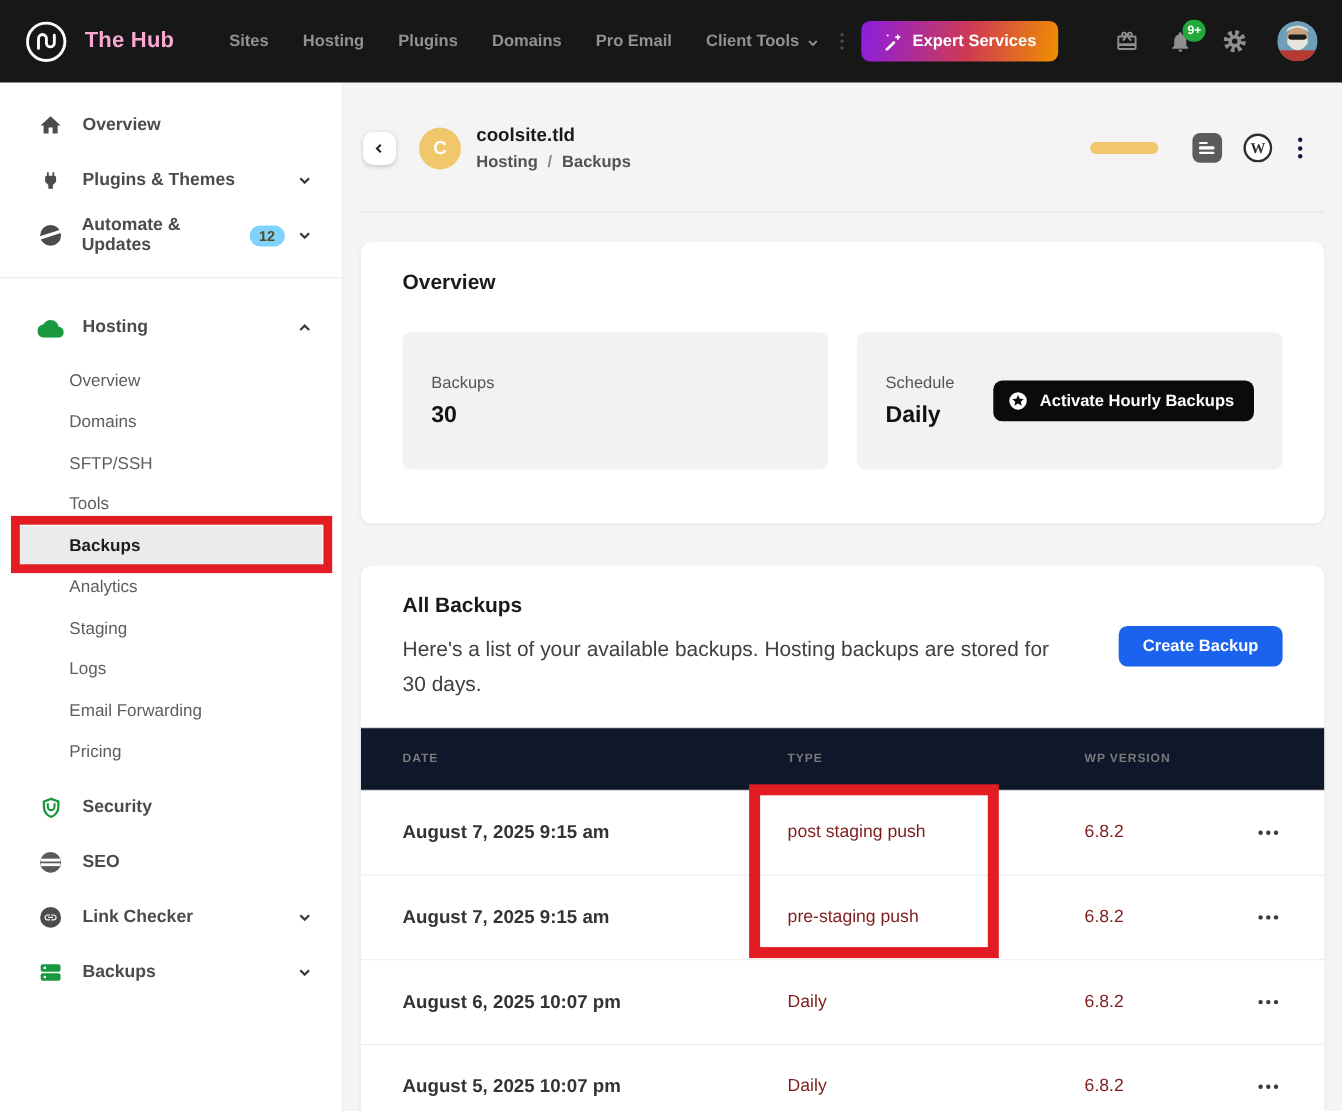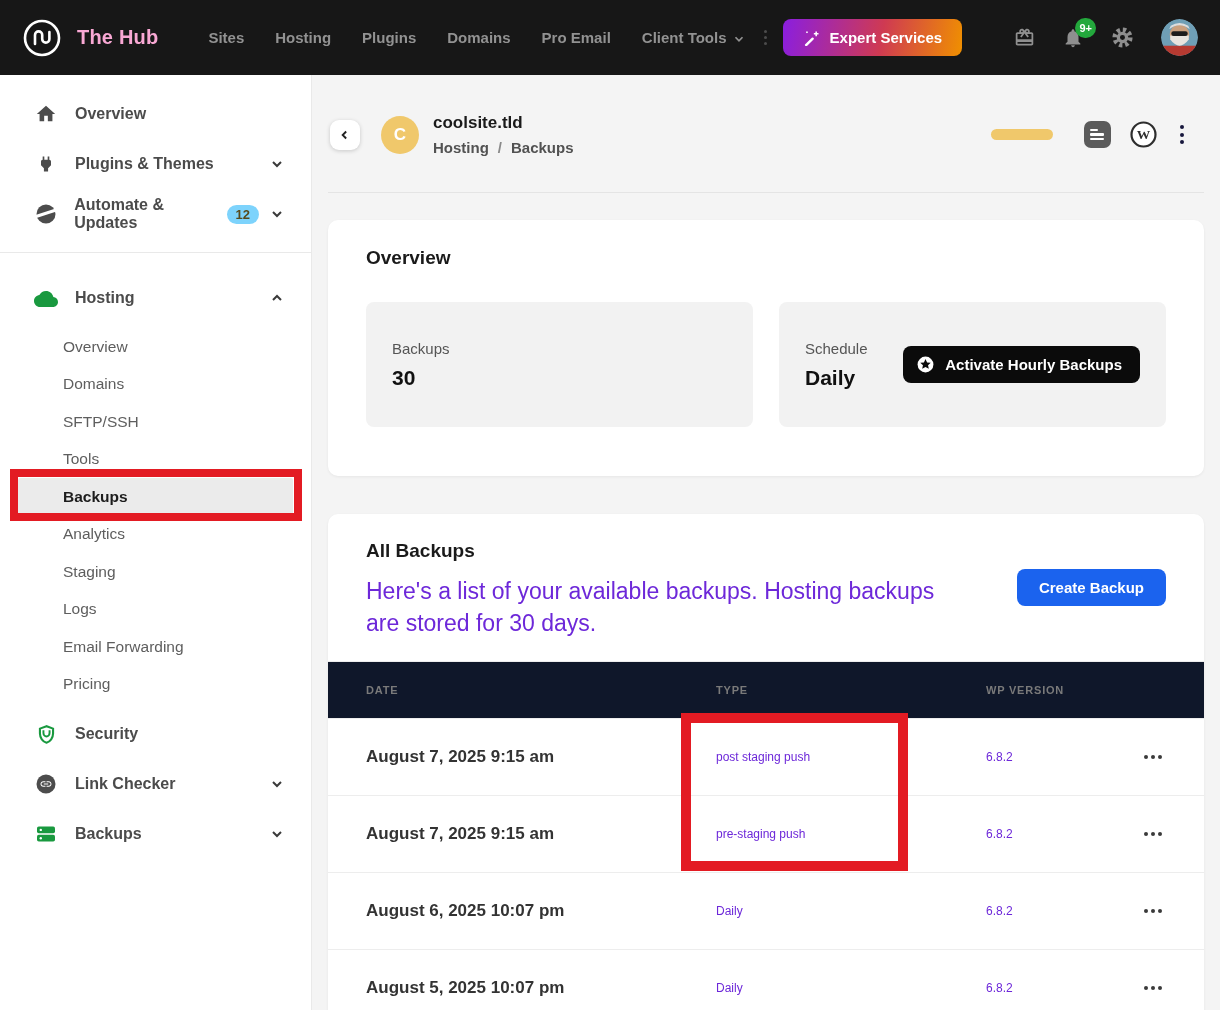--- a/index.html
+++ b/index.html
@@ -109,39 +109,39 @@
   .stat-label { font-size:15px; color:#555; }
   .stat-value { font-size:21px; font-weight:bold; color:#111; }
   .activate-btn {
     margin-left:auto; height:37px; background:#0b0b0b; color:#fff; border:none; border-radius:8px;
     padding:0 18px 0 13px; font-size:15px; font-weight:bold; font-family:inherit; cursor:pointer;
     display:flex; align-items:center; gap:10px;
   }
 
   .backups-card { margin-top:38px; height:720px; overflow:hidden; }
   .backups-head { padding:26px 38px 22px; position:relative; }
-  .backups-desc { margin-top:13px; font-size:23px; color:#6d28d9; line-height:32px; max-width:590px; }
+  .backups-desc { margin-top:13px; font-size:19px; color:#404040; line-height:32px; max-width:590px; }
   .create-btn {
     position:absolute; right:38px; top:55px; height:37px; padding:0 22px;
     background:#1b63ee; color:#fff; border:none; border-radius:8px;
     font-size:15px; font-weight:bold; font-family:inherit; cursor:pointer;
   }
   .btable { width:100%; }
   .trow {
     display:grid; grid-template-columns:350px 270px 154px 1fr;
     padding-left:38px; align-items:center;
   }
   .thead {
     height:58px; background:#0f172a;
     border-top:1px solid #ededed; border-bottom:1px solid #ededed;
   }
   .th { font-size:11px; font-weight:bold; color:#7a7a7a; letter-spacing:.8px; }
   .tbody-row { height:77px; border-bottom:1px solid #ededed; }
   .td-date { font-size:17px; font-weight:bold; color:#333; }
-  .td-type, .td-wp { font-size:12px; color:#6d28d9; }
+  .td-type, .td-wp { font-size:16px; color:#7f1d1d; }
   .row-menu { background:none; border:none; cursor:pointer; display:flex; gap:3px; padding:6px 4px; width:fit-content; }
   .row-menu i { width:4px; height:4px; border-radius:50%; background:#3a3a3a; }
 
   
   .annotation { position:absolute; border-style:solid; border-color:#e31b23; z-index:60; pointer-events:none; }
   .annotation.sidebar-box { left:10px; top:469px; width:292px; height:52px; border-width:8px; }
   .annotation.type-box { left:681px; top:713px; width:227px; height:158px; border-width:10px; }
 
   .chev-svg { display:block; }
 </style>
@@ -307,20 +307,30 @@
           <svg width="21" height="21" viewBox="0 0 24 24" fill="none" stroke="#19993f" stroke-width="2.4">
             <path d="M12 2.5 4.5 5.3v5.6c0 4.8 3.2 9.2 7.5 10.4 4.3-1.2 7.5-5.6 7.5-10.4V5.3L12 2.5z"></path>
             <path d="M8.5 7v3.2c0 2.3 1.6 4.1 3.5 4.1s3.5-1.8 3.5-4.1V7" stroke-width="2.2"></path>
           </svg>
         </span>
         <span class="lbl">Security</span>
       </div>
       <div class="side-item">
         <span class="ico">
           <svg width="22" height="22" viewBox="0 0 22 22">
+            <circle cx="11" cy="11" r="9.5" fill="#5a5a5a"></circle>
+            <rect x="2.2" y="7.6" width="17.6" height="2.6" fill="#fff"></rect>
+            <rect x="2.2" y="11.8" width="17.6" height="2.6" fill="#fff"></rect>
+          </svg>
+        </span>
+        <span class="lbl">SEO</span>
+      </div>
+      <div class="side-item">
+        <span class="ico">
+          <svg width="22" height="22" viewBox="0 0 22 22">
             <circle cx="11" cy="11" r="9.5" fill="#4c4c4c"></circle>
             <g transform="translate(4.4 4.4) scale(0.55)" fill="#fff">
               <path d="M3.9 12c0-1.71 1.39-3.1 3.1-3.1h4V7H7c-2.76 0-5 2.24-5 5s2.24 5 5 5h4v-1.9H7c-1.71 0-3.1-1.39-3.1-3.1zM8 13h8v-2H8v2zm9-6h-4v1.9h4c1.71 0 3.1 1.39 3.1 3.1s-1.39 3.1-3.1 3.1h-4V17h4c2.76 0 5-2.24 5-5s-2.24-5-5-5z"></path>
             </g>
           </svg>
         </span>
         <span class="lbl">Link Checker</span>
         <span class="chev">
           <svg width="16" height="16" viewBox="0 0 24 24">
               <polyline points="6 9 12 15 18 9" fill="none" stroke="#3a3a3a" stroke-width="3"></polyline>

